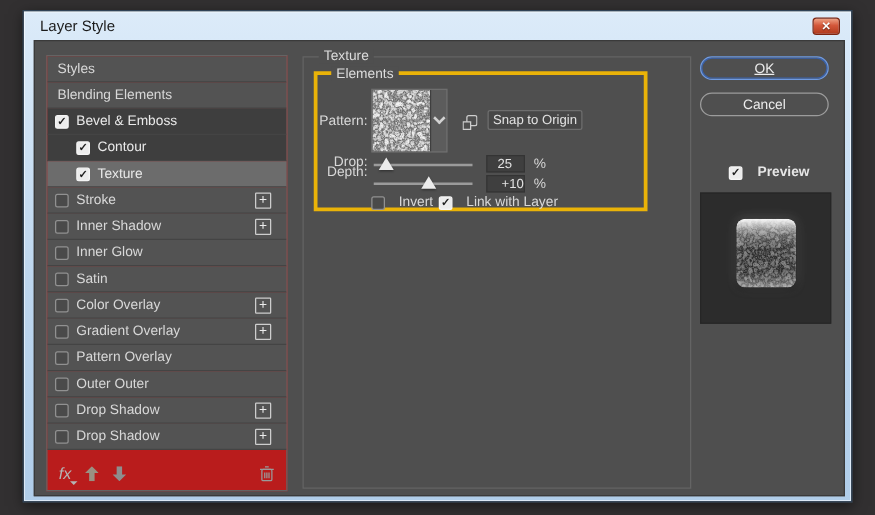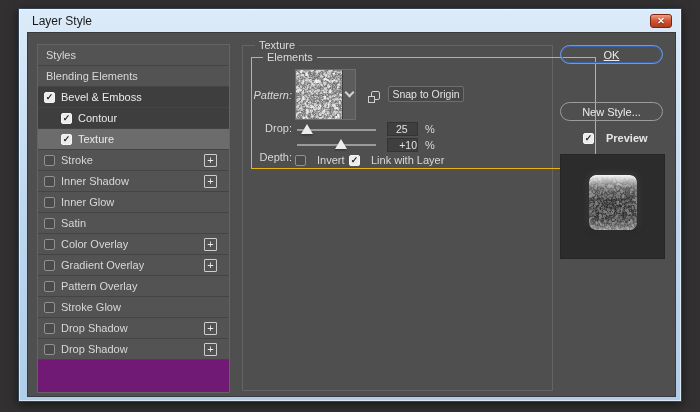--- a/index.html
+++ b/index.html
@@ -14,21 +14,21 @@
   .title { font-size:12px; color:#1b1b1b; }
   .close-btn { position:absolute; right:9px; top:5px; width:22px; height:14px;
     background:linear-gradient(#eda184,#d4573a 45%,#b13a1d);
     border:1px solid #7d2410; border-radius:3px; color:#fff; font-size:9px; font-weight:bold;
     display:flex; align-items:center; justify-content:center; text-shadow:0 1px 1px rgba(0,0,0,.55); cursor:pointer; }
   .content { position:absolute; left:8px; top:23px; width:649px; height:365px;
     background:#4f4f4f; border:1px solid #3a3a3a; }
 
   
   .sidebar { position:absolute; left:9px; top:11px; width:193px; height:349px;
-    background:#701a75; border:1px solid #646464; display:flex; flex-direction:column; }
+    background:#b91c1c; border:1px solid #646464; display:flex; flex-direction:column; }
   .slist { display:flex; flex-direction:column; }
   .srow { position:relative; height:21px; flex:0 0 21px; display:flex; align-items:center;
     background:#535353; border-bottom:1px solid #444; padding-left:8px; cursor:pointer; }
   .srow .lbl { font-size:11px; color:#d8d8d8; white-space:nowrap; }
   .srow.dark { background:#3e3e3e; }
   .srow.selected { background:#6c6c6c; }
   .srow.selected .lbl, .srow.dark .lbl { color:#eaeaea; }
   .cb { width:11px; height:11px; flex:0 0 11px; margin-right:6px; border-radius:2px;
     display:flex; align-items:center; justify-content:center; font-size:9px; font-weight:bold; line-height:1; }
   .cb.on  { background:#ececec; border:1px solid #f5f5f5; color:#1d1d1d; }
@@ -41,21 +41,21 @@
   .fx-lbl { font-style:italic; font-size:13px; color:#b5b5b5; position:relative; cursor:pointer; }
   .fx-lbl::after { content:""; position:absolute; right:-5px; bottom:-2px; border-left:3px solid transparent;
     border-right:3px solid transparent; border-top:3px solid #b5b5b5; }
   .fx-icon { display:flex; align-items:center; cursor:pointer; }
   .fx-trash { margin-left:auto; }
 
   
   .main-panel { position:absolute; left:214px; top:12px; width:311px; height:346px; border:1px solid #646464; }
   .legend { position:absolute; top:-7px; background:#4f4f4f; padding:0 4px; font-size:11px; color:#dcdcdc; }
   .mp-legend { left:12px; }
-  .el-box { position:absolute; left:8px; top:11px; width:345px; height:112px; border:1px solid #eab308; }
+  .el-box { position:absolute; left:8px; top:11px; width:267px; height:112px; border:3px solid #eab308; }
   .el-legend { left:11px; }
 
   .flabel { position:absolute; font-size:11px; color:#d8d8d8; text-align:right; width:40px; left:0; }
   .pattern-ctl { position:absolute; left:43px; top:11px; width:61px; height:51px;
     border:1px solid #6e6e6e; display:flex; background:#5c5c5c; cursor:pointer; }
   .pat-thumb { width:47px; height:100%; border-right:1px solid #3f3f3f; overflow:hidden; background:#6a6a6a; }
   .pat-strip { flex:1; display:flex; align-items:center; justify-content:center; }
   .chev { width:7px; height:7px; border-right:2px solid #d2d2d2; border-bottom:2px solid #d2d2d2;
     transform:rotate(45deg); margin-top:-4px; }
   .new-icon { position:absolute; left:116px; top:31px; cursor:pointer; }
@@ -167,42 +167,61 @@
             <span class="cb off">✓</span>
             <span class="lbl">Gradient Overlay</span>
             <span class="add-btn">+</span>
           </div>
           <div class="srow cbrow">
             <span class="cb off">✓</span>
             <span class="lbl">Pattern Overlay</span>
           </div>
           <div class="srow cbrow">
             <span class="cb off">✓</span>
-            <span class="lbl">Stroke Glow</span>
+            <span class="lbl">Outer Outer</span>
           </div>
           <div class="srow cbrow">
             <span class="cb off">✓</span>
             <span class="lbl">Drop Shadow</span>
             <span class="add-btn">+</span>
           </div>
           <div class="srow cbrow">
             <span class="cb off">✓</span>
             <span class="lbl">Drop Shadow</span>
             <span class="add-btn">+</span>
           </div>
         </div>
+      <div class="fx-bar">
+        <span class="fx-lbl">fx</span>
+        <span class="fx-icon">
+          <svg width="11" height="12" viewBox="0 0 10 11">
+              <path d="M5 0l5 5H7v6H3V5H0z" fill="#9a9082"></path>
+            </svg>
+        </span>
+        <span class="fx-icon">
+          <svg width="11" height="12" viewBox="0 0 10 11">
+              <path d="M5 11L0 6h3V0h4v6h3z" fill="#8e8e8e"></path>
+            </svg>
+        </span>
+        <span class="fx-icon fx-trash">
+          <svg width="13" height="14" viewBox="0 0 13 14" fill="none" stroke="#9a9a9a">
+            <rect x="2.5" y="3.5" width="8" height="9" rx="1"></rect>
+            <path d="M1 3.5h11M5 1.5h3M4.8 6v4.5M6.5 6v4.5M8.2 6v4.5"></path>
+          </svg>
+        </span>
+      </div>
     </div>
 
     <div class="main-panel">
       <span class="legend mp-legend">Texture</span>
 
       <div class="el-box">
         <span class="legend el-legend">Elements</span>
 
-        <span class="flabel" style="top:31px;font-style:italic;">Pattern:</span>
+        <span class="flabel" style="top:31px;">Pattern:</span>
         <div class="pattern-ctl">
           <div class="pat-thumb">
             <svg width="47" height="51">
                 <rect width="47" height="51" filter="url(#grain)"></rect>
               </svg>
           </div>
           <div class="pat-strip">
             <span class="chev"></span>
           </div>
         </div>
@@ -215,41 +234,41 @@
         <button class="snap-btn">Snap to Origin</button>
 
         <span class="flabel" style="top:64px;">Drop:</span>
         <div class="track-wrap" style="top:64px;">
           <div class="track"></div>
           <div class="thumb" id="scale-thumb" style="left: 4.27px;"></div>
         </div>
         <div class="valbox" style="top:64px;">25</div>
         <span class="unit" style="top:65px;">%</span>
 
-        <span class="flabel" style="top:93px;">Depth:</span>
+        <span class="flabel" style="top:72px;">Depth:</span>
         <div class="track-wrap" style="top:79px;">
           <div class="track"></div>
           <div class="thumb" id="depth-thumb" style="left: 38.24px;"></div>
         </div>
         <div class="valbox" style="top:80px;text-align:right;">+10</div>
         <span class="unit" style="top:81px;">%</span>
 
         <div class="cbrow2" style="left:43px; top:96px;">
           <span class="cb off" id="invert-cb">✓</span>
           <span class="lbl2">Invert</span>
         </div>
         <div class="cbrow2" style="left:97px; top:96px;">
           <span class="cb on" id="link-cb">✓</span>
           <span class="lbl2">Link with Layer</span>
         </div>
       </div>
     </div>
 
     <button class="pill ok" style="top:12px;">OK</button>
-    <button class="pill" style="top:69px;">New Style...</button>
+    <button class="pill" style="top:41px;">Cancel</button>
 
     <div class="prev-row">
       <span class="cb on" id="preview-cb">✓</span>
       <span class="lbl2">Preview</span>
     </div>
 
     <div class="preview-box">
       <div class="preview-thumb">
         <svg width="48" height="55">
             <rect width="48" height="55" filter="url(#grain)"></rect>

